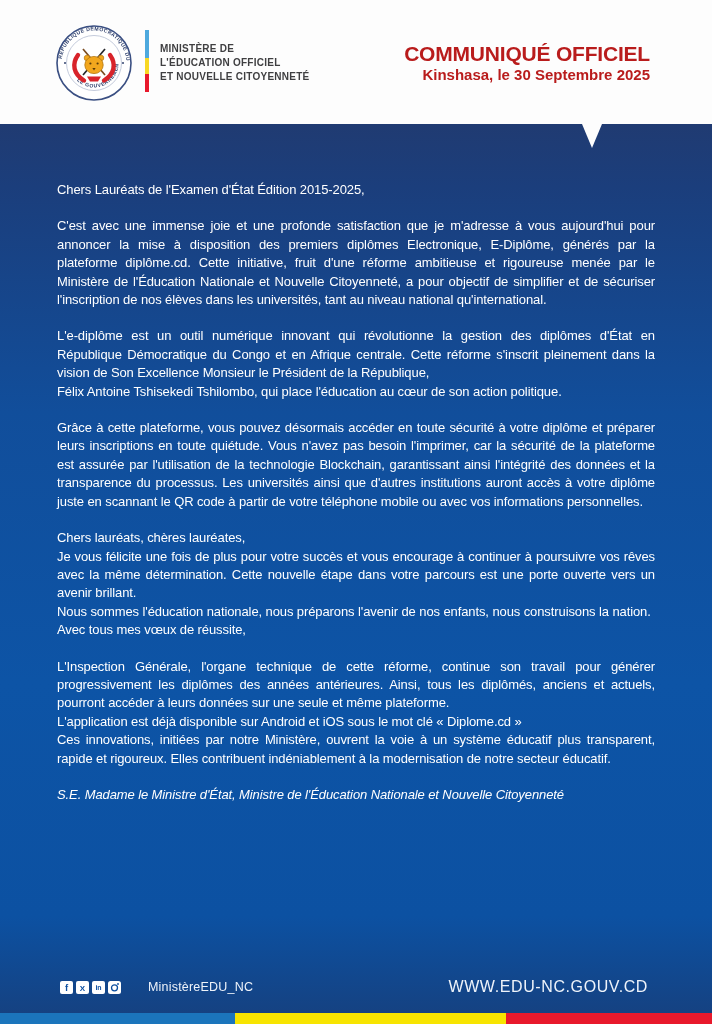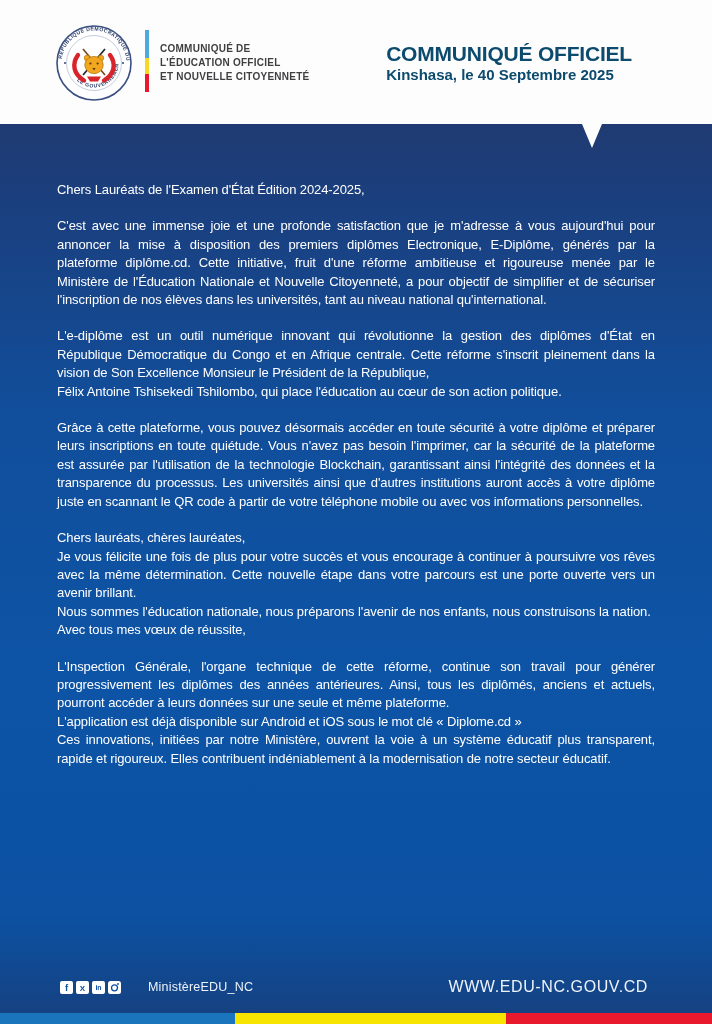--- a/index.html
+++ b/index.html
@@ -12,21 +12,21 @@
     overflow:hidden;
   }
   
   .topbar{position:relative;height:124px;background:#fdfdfd;}
   .seal{position:absolute;left:55px;top:24px;}
   .flag-divider{position:absolute;left:145px;top:30px;width:4px;height:62px;display:flex;flex-direction:column;}
   .flag-divider .fd-blue{height:28px;background:#4ea9de;}
   .flag-divider .fd-yellow{height:16px;background:#f8d824;}
   .flag-divider .fd-red{height:18px;background:#e8192c;}
   .ministry{position:absolute;left:160px;top:42px;color:#3f3f41;font-weight:700;font-size:10px;line-height:14px;letter-spacing:.25px;}
-  .comm{position:absolute;right:80px;top:43px;color:#0c4a6e;}
+  .comm{position:absolute;right:62px;top:43px;text-align:right;color:#b91c1c;}
   .comm-title{font-size:21px;font-weight:700;letter-spacing:-.2px;line-height:22px;}
   .comm-date{font-size:15px;font-weight:700;line-height:17px;margin-top:1px;}
   
   .panel{
     position:relative;height:900px;color:#ffffff;
     background:linear-gradient(180deg,#203b72 0%,#1b3e7c 7%,#114e9b 32%,#0d54a6 62%,#0c51a2 88%,#16407e 100%);
   }
   .notch{position:absolute;left:582px;top:0;width:0;height:0;
     border-left:10px solid transparent;border-right:10px solid transparent;border-top:24px solid #fdfdfd;}
   .content{padding:57px 57px 0;}
@@ -92,49 +92,50 @@
       </g>
     </svg>
 
     <div class="flag-divider">
       <span class="fd-blue"></span>
       <span class="fd-yellow"></span>
       <span class="fd-red"></span>
     </div>
 
     <div class="ministry">
-      <div>COMMUNIQUÉ DE</div>
+      <div>MINISTÈRE DE</div>
       <div>L'ÉDUCATION OFFICIEL</div>
       <div>ET  NOUVELLE CITOYENNETÉ</div>
     </div>
 
     <div class="comm">
       <div class="comm-title">COMMUNIQUÉ OFFICIEL</div>
-      <div class="comm-date">Kinshasa, le 40 Septembre 2025</div>
+      <div class="comm-date">Kinshasa, le 30 Septembre 2025</div>
     </div>
   </header>
 
   <main class="panel">
     <div class="notch"></div>
 
     <div class="content">
 
-      <p>Chers Lauréats de l'Examen d'État Édition 2024-2025,</p>
+      <p>Chers Lauréats de l'Examen d'État Édition 2015-2025,</p>
       <p>C'est avec une immense joie et une profonde satisfaction que je m'adresse à vous aujourd'hui pour annoncer la mise à disposition des premiers diplômes Electronique, E-Diplôme, générés par la plateforme diplôme.cd. Cette initiative, fruit d'une réforme ambitieuse et rigoureuse menée par le Ministère de l'Éducation Nationale et Nouvelle Citoyenneté, a pour objectif de simplifier et de sécuriser l'inscription de nos élèves dans les universités, tant au niveau national qu'international.</p>
       <p>L'e-diplôme est un outil numérique innovant qui révolutionne la gestion des diplômes d'État en République Démocratique du Congo et en Afrique centrale. Cette réforme s'inscrit pleinement dans la vision de Son Excellence Monsieur le Président de la République,
 Félix Antoine Tshisekedi Tshilombo, qui place l'éducation au cœur de son action politique.</p>
       <p>Grâce à cette plateforme, vous pouvez désormais accéder en toute sécurité à votre diplôme et préparer leurs inscriptions en toute quiétude. Vous n'avez pas besoin l'imprimer, car la sécurité de la plateforme est assurée par l'utilisation de la technologie Blockchain, garantissant ainsi l'intégrité des données et la transparence du processus. Les universités ainsi que d'autres institutions auront accès à votre diplôme juste en scannant le QR code à partir de votre téléphone mobile ou avec vos informations personnelles.</p>
       <p>Chers lauréats, chères lauréates,
 Je vous félicite une fois de plus pour votre succès et vous encourage à continuer à poursuivre vos rêves avec la même détermination. Cette nouvelle étape dans votre parcours est une porte ouverte vers un avenir brillant.
 Nous sommes l'éducation nationale, nous préparons l'avenir de nos enfants, nous construisons la nation.
 Avec tous mes vœux de réussite,</p>
       <p>L'Inspection Générale, l'organe technique de cette réforme, continue son travail pour générer progressivement les diplômes des années antérieures. Ainsi, tous les diplômés, anciens et actuels, pourront accéder à leurs données sur une seule et même plateforme.
 L'application est déjà disponible sur Android et iOS sous le mot clé « Diplome.cd »
 Ces innovations, initiées par notre Ministère, ouvrent la voie à un système éducatif plus transparent, rapide et rigoureux. Elles contribuent indéniablement à la modernisation de notre secteur éducatif.</p>
 
+      <p class="signature">S.E. Madame le Ministre d'État, Ministre de l'Éducation Nationale et Nouvelle Citoyenneté</p>
     </div>
 
     <div class="footbar">
       <div class="social">
         <span class="icon">
           <svg width="13" height="13" viewBox="0 0 13 13">
               <rect width="13" height="13" rx="2" fill="#ffffff"></rect>
               <text x="6.5" y="10" font-size="9.5" font-weight="700" fill="#0d4fa0" text-anchor="middle" font-family="Liberation Sans, sans-serif">f</text>
             </svg>
         </span>

